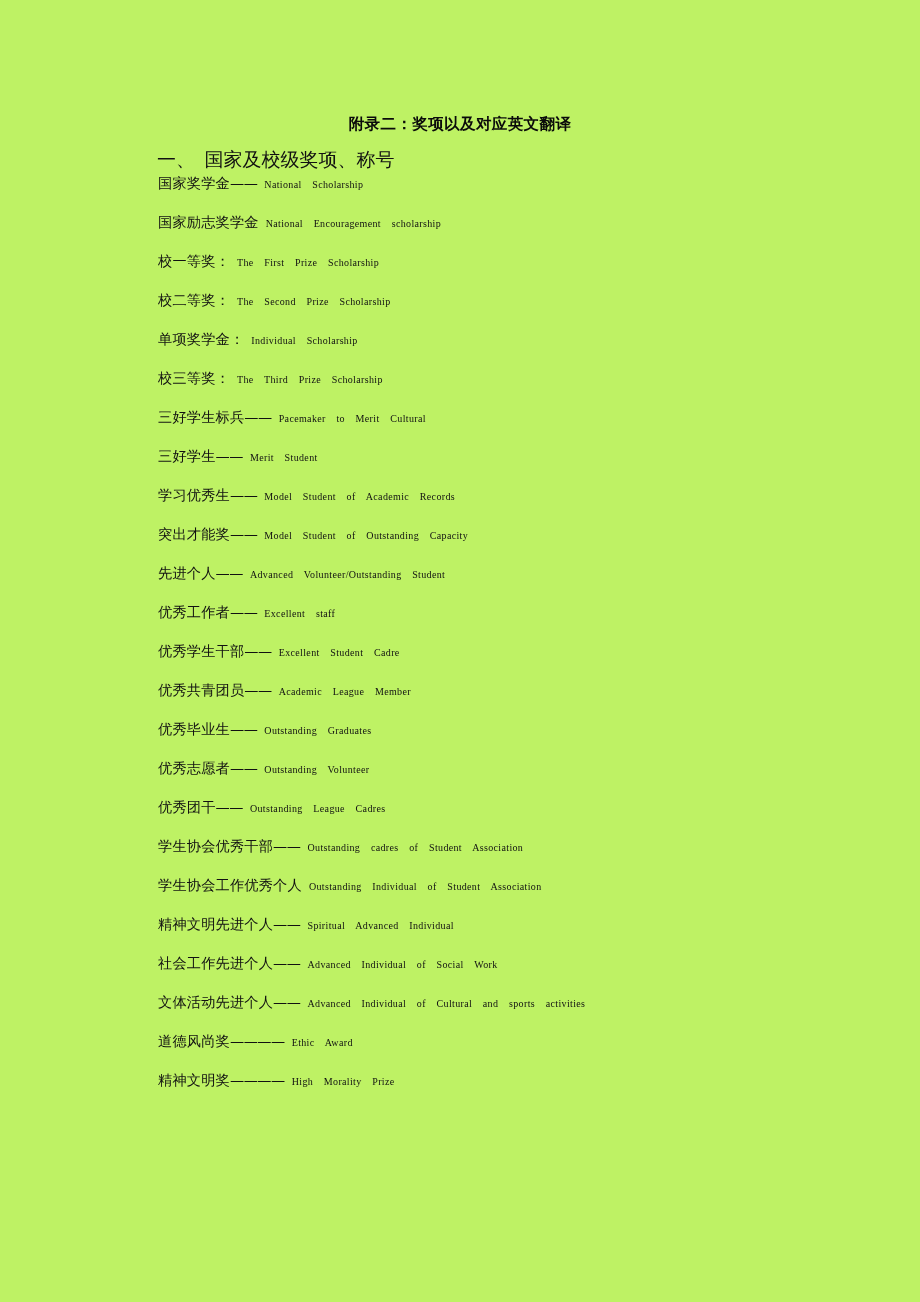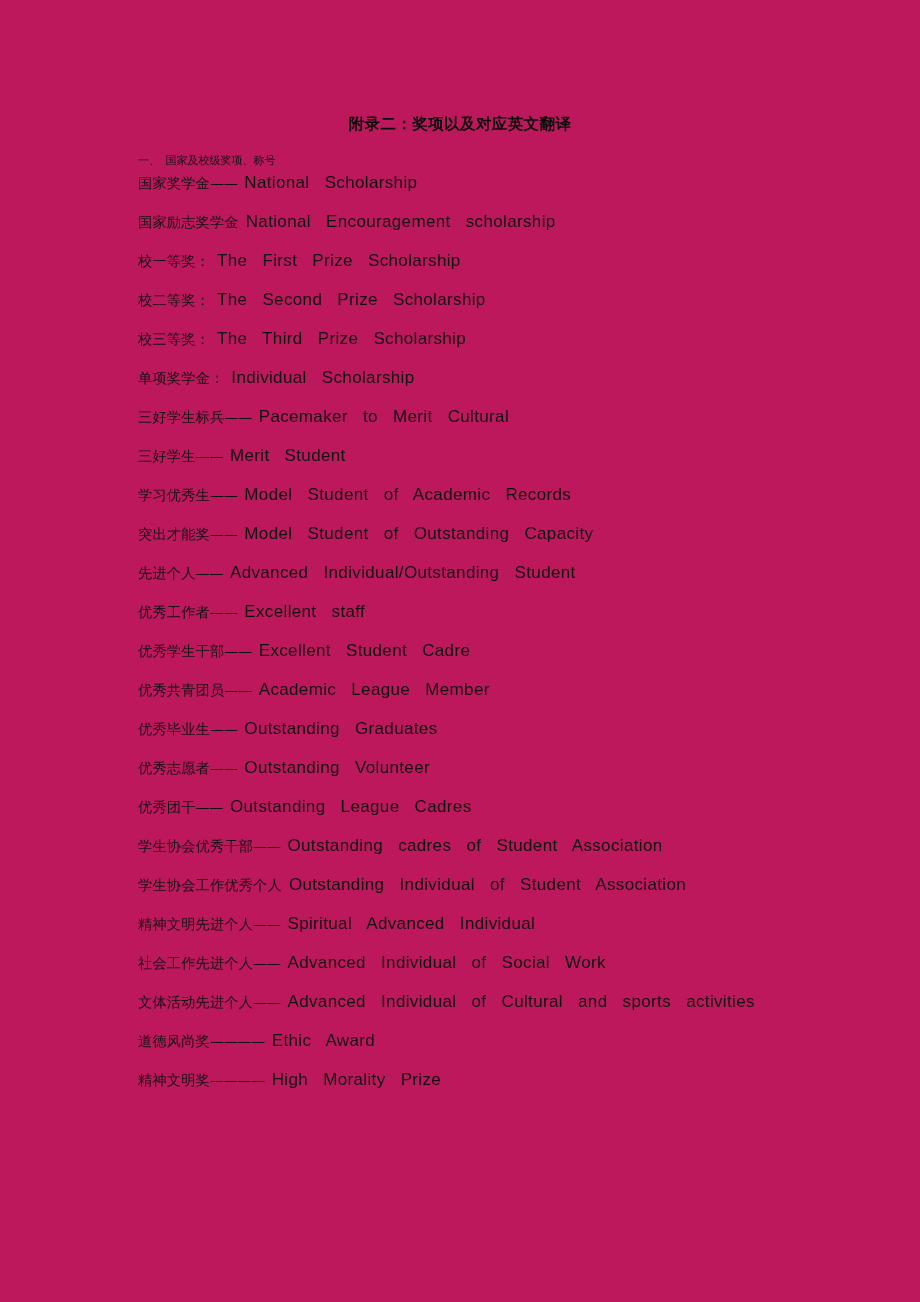--- a/index.html
+++ b/index.html
@@ -11,21 +11,21 @@
     width: 920px;
     height: 1302px;
     font-family: "Liberation Serif", "DejaVu Serif", serif;
     color: #000000;
     -webkit-font-smoothing: antialiased;
   }
   .page {
     position: relative;
     width: 920px;
     height: 1302px;
-    background: #be185d;
+    background: #bef264;
     box-sizing: border-box;
     padding: 1px;
     overflow: hidden;
   }
 
   
   .doc-title {
     position: absolute;
     left: 0;
     right: 0;
@@ -41,50 +41,52 @@
 
   
   .body-block {
     position: absolute;
     left: 138px;
     top: 147px;
     width: 640px;
   }
 
   .section-heading {
-    font-size: 11px;
+    font-size: 19px;
     line-height: 26px;
     height: 26px;
     color: #111111;
     white-space: pre;
     font-family: "Liberation Serif", "DejaVu Serif", serif;
+    margin-left: 19px;
   }
 
   .entry-line {
     font-size: 14.5px;
     line-height: 20px;
     height: 39px;
     white-space: pre;
     color: #111111;
     font-family: "Liberation Serif", "DejaVu Serif", serif;
     display: block;
   }
   .entry-line .cn {
     font-family: Liberation Serif, serif;
     font-size: 14.2px;
     letter-spacing: 0.2px;
+    margin-left: 20px;
   }
   .entry-line .dash {
     font-family: "DejaVu Sans", "Liberation Sans", sans-serif;
     font-size: 14.2px;
     letter-spacing: -0.5px;
   }
   .entry-line .en {
-    font-family: Liberation Sans, sans-serif;
-    font-size: 17px;
+    font-family: Liberation Serif, serif;
+    font-size: 10px;
     letter-spacing: 0.35px;
     word-spacing: 2.5px;
   }
   .entry-line .gap {
     display: inline-block;
     width: 7px;
   }
 </style>
 </head>
 <body>
@@ -95,27 +97,27 @@
 
   <div class="body-block">
 
     <div class="section-heading">一、  国家及校级奖项、称号</div>
 
     <div id="entries-container">
         <div class="entry-line"><span class="cn">国家奖学金</span><span class="dash">——</span><span class="gap"></span><span class="en">National  Scholarship</span></div>
         <div class="entry-line"><span class="cn">国家励志奖学金</span><span class="gap"></span><span class="en">National  Encouragement  scholarship</span></div>
         <div class="entry-line"><span class="cn">校一等奖：</span><span class="gap"></span><span class="en">The  First  Prize  Scholarship</span></div>
         <div class="entry-line"><span class="cn">校二等奖：</span><span class="gap"></span><span class="en">The  Second  Prize  Scholarship</span></div>
+        <div class="entry-line"><span class="cn">单项奖学金：</span><span class="gap"></span><span class="en">Individual  Scholarship</span></div>
         <div class="entry-line"><span class="cn">校三等奖：</span><span class="gap"></span><span class="en">The  Third  Prize  Scholarship</span></div>
-        <div class="entry-line"><span class="cn">单项奖学金：</span><span class="gap"></span><span class="en">Individual  Scholarship</span></div>
         <div class="entry-line"><span class="cn">三好学生标兵</span><span class="dash">——</span><span class="gap"></span><span class="en">Pacemaker  to  Merit  Cultural</span></div>
         <div class="entry-line"><span class="cn">三好学生</span><span class="dash">——</span><span class="gap"></span><span class="en">Merit  Student</span></div>
         <div class="entry-line"><span class="cn">学习优秀生</span><span class="dash">——</span><span class="gap"></span><span class="en">Model  Student  of  Academic  Records</span></div>
         <div class="entry-line"><span class="cn">突出才能奖</span><span class="dash">——</span><span class="gap"></span><span class="en">Model  Student  of  Outstanding  Capacity</span></div>
-        <div class="entry-line"><span class="cn">先进个人</span><span class="dash">——</span><span class="gap"></span><span class="en">Advanced  Individual/Outstanding  Student</span></div>
+        <div class="entry-line"><span class="cn">先进个人</span><span class="dash">——</span><span class="gap"></span><span class="en">Advanced  Volunteer/Outstanding  Student</span></div>
         <div class="entry-line"><span class="cn">优秀工作者</span><span class="dash">——</span><span class="gap"></span><span class="en">Excellent  staff</span></div>
         <div class="entry-line"><span class="cn">优秀学生干部</span><span class="dash">——</span><span class="gap"></span><span class="en">Excellent  Student  Cadre</span></div>
         <div class="entry-line"><span class="cn">优秀共青团员</span><span class="dash">——</span><span class="gap"></span><span class="en">Academic  League  Member</span></div>
         <div class="entry-line"><span class="cn">优秀毕业生</span><span class="dash">——</span><span class="gap"></span><span class="en">Outstanding  Graduates</span></div>
         <div class="entry-line"><span class="cn">优秀志愿者</span><span class="dash">——</span><span class="gap"></span><span class="en">Outstanding  Volunteer</span></div>
         <div class="entry-line"><span class="cn">优秀团干</span><span class="dash">——</span><span class="gap"></span><span class="en">Outstanding  League  Cadres</span></div>
         <div class="entry-line"><span class="cn">学生协会优秀干部</span><span class="dash">——</span><span class="gap"></span><span class="en">Outstanding  cadres  of  Student  Association</span></div>
         <div class="entry-line"><span class="cn">学生协会工作优秀个人</span><span class="gap"></span><span class="en">Outstanding  Individual  of  Student  Association</span></div>
         <div class="entry-line"><span class="cn">精神文明先进个人</span><span class="dash">——</span><span class="gap"></span><span class="en">Spiritual  Advanced  Individual</span></div>
         <div class="entry-line"><span class="cn">社会工作先进个人</span><span class="dash">——</span><span class="gap"></span><span class="en">Advanced  Individual  of  Social  Work</span></div>

